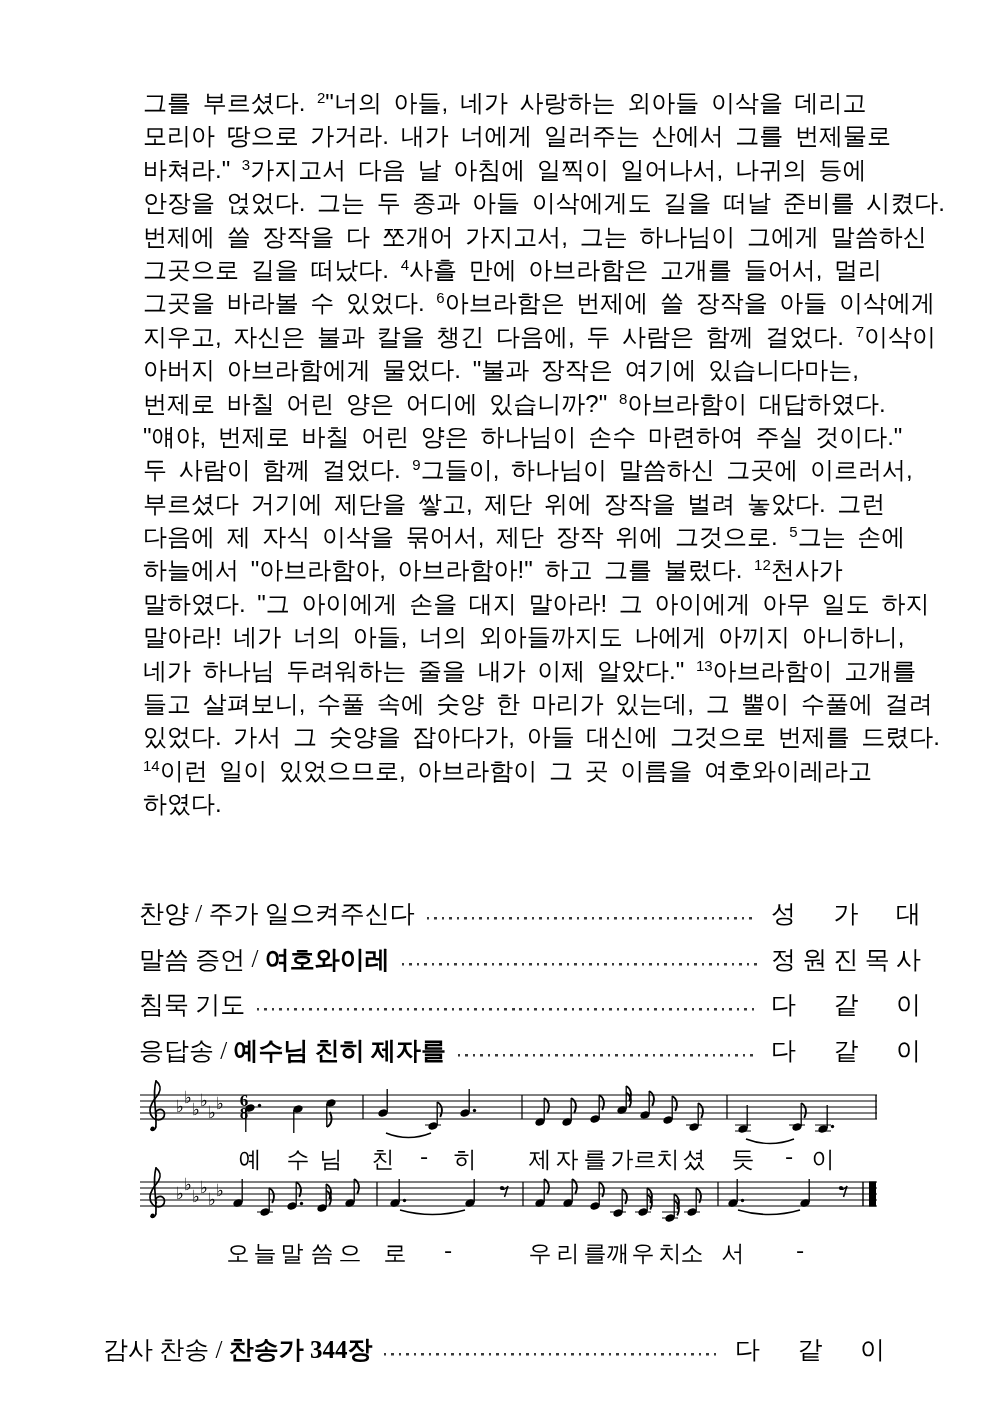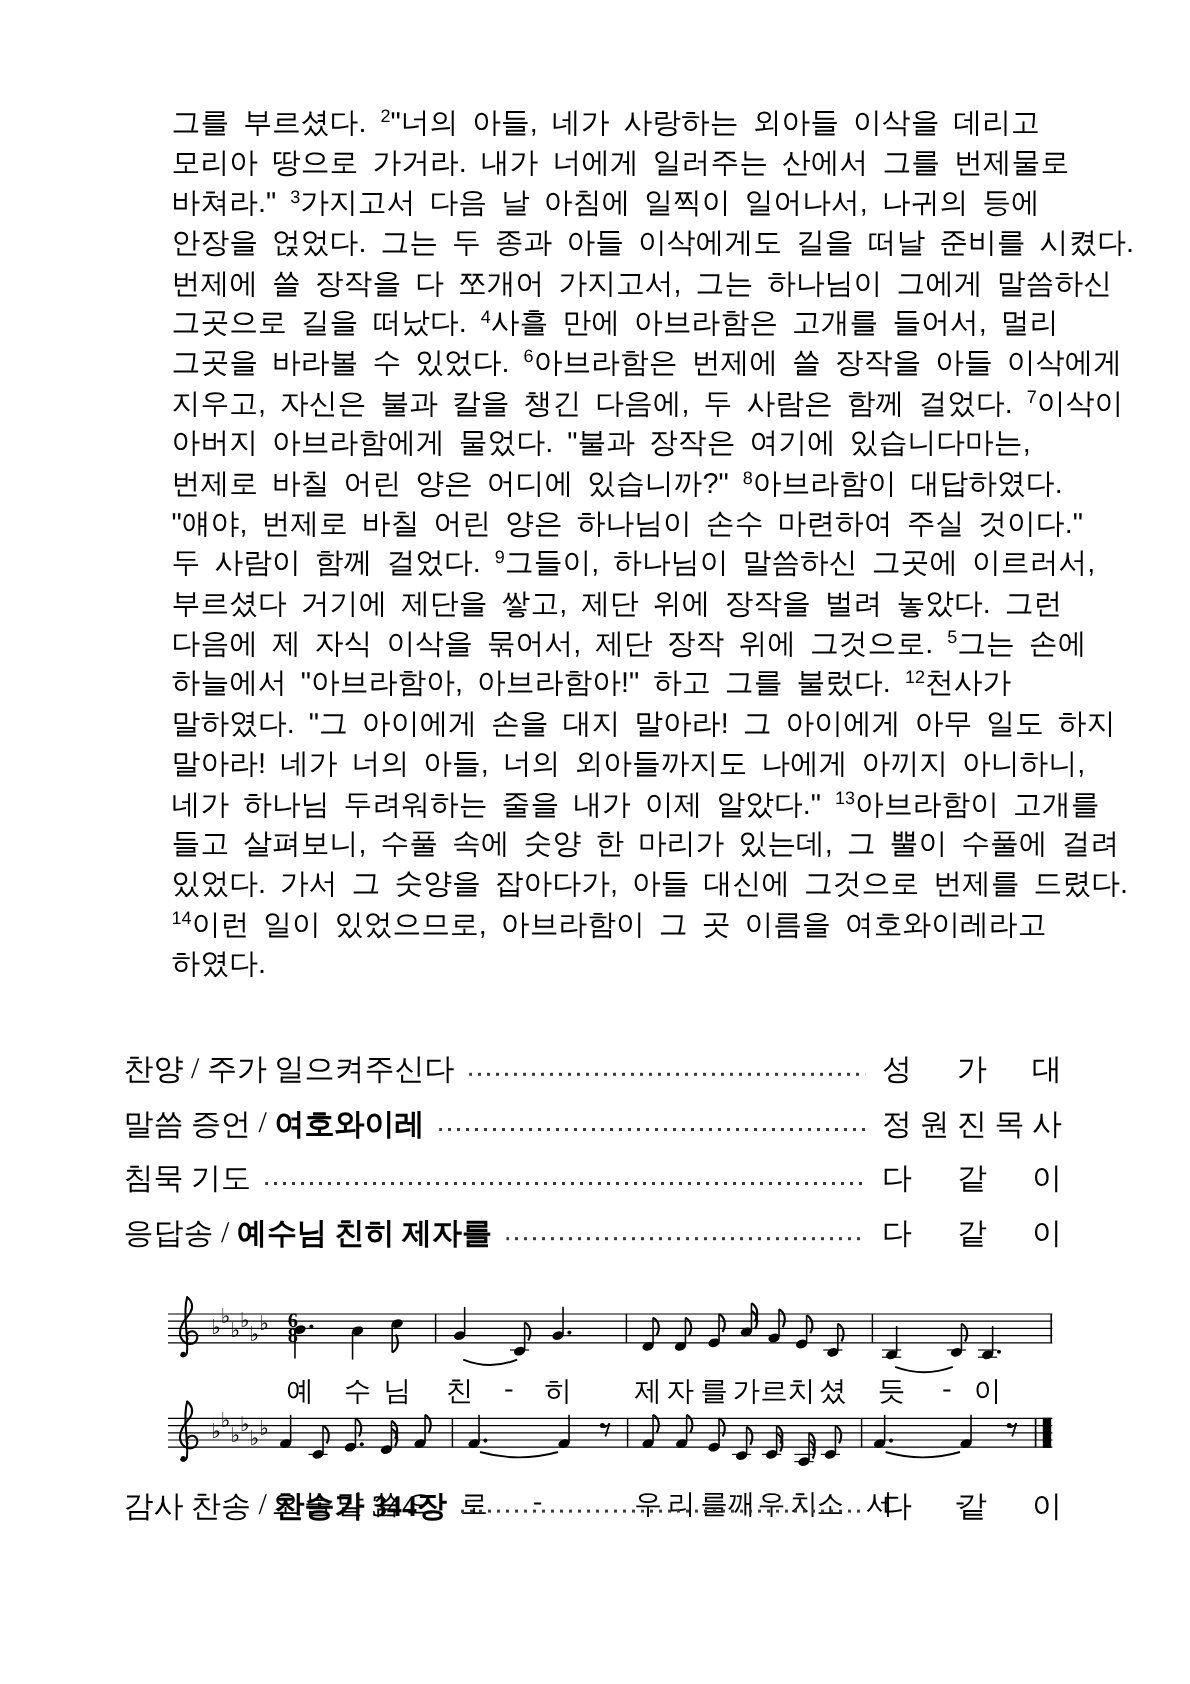--- a/index.html
+++ b/index.html
@@ -11,22 +11,22 @@
   
   .scripture{
     position:absolute; left:143px; top:86px; width:745px;
     font-size:24px; line-height:33.4px; letter-spacing:0px; word-spacing:5px;
     color:#000;
   }
   .sline{white-space:nowrap; height:33.4px;}
   .sup{font-size:15px; position:relative; top:-8px; word-spacing:0;}
   
   .order{position:absolute; left:103px; width:782px; font-family:"Liberation Serif","DejaVu Serif",serif;}
-  .order-top{top:868px;}
-  .order-bottom{top:1232px;}
+  .order-top{top:891px;margin-left:36px;}
+  .order-bottom{top:1327px;}
   .orow{display:flex; align-items:center; height:45.6px; font-size:25px;}
   .olabel{white-space:nowrap;}
   .osep{white-space:pre;}
   .otitle{white-space:nowrap;}
   .otitle.bold-gothic{font-family:"Liberation Sans","DejaVu Sans",sans-serif; font-weight:700;}
   .otitle.bold-serif{font-weight:700;}
   .leader{
     flex:1; height:3px; margin:10px 14px 0 12px;
     background:repeating-linear-gradient(90deg,#3a3a3a 0 2.5px,transparent 2.5px 7.5px);
     background-position:0 0; background-size:100% 2.5px; background-repeat:no-repeat;

